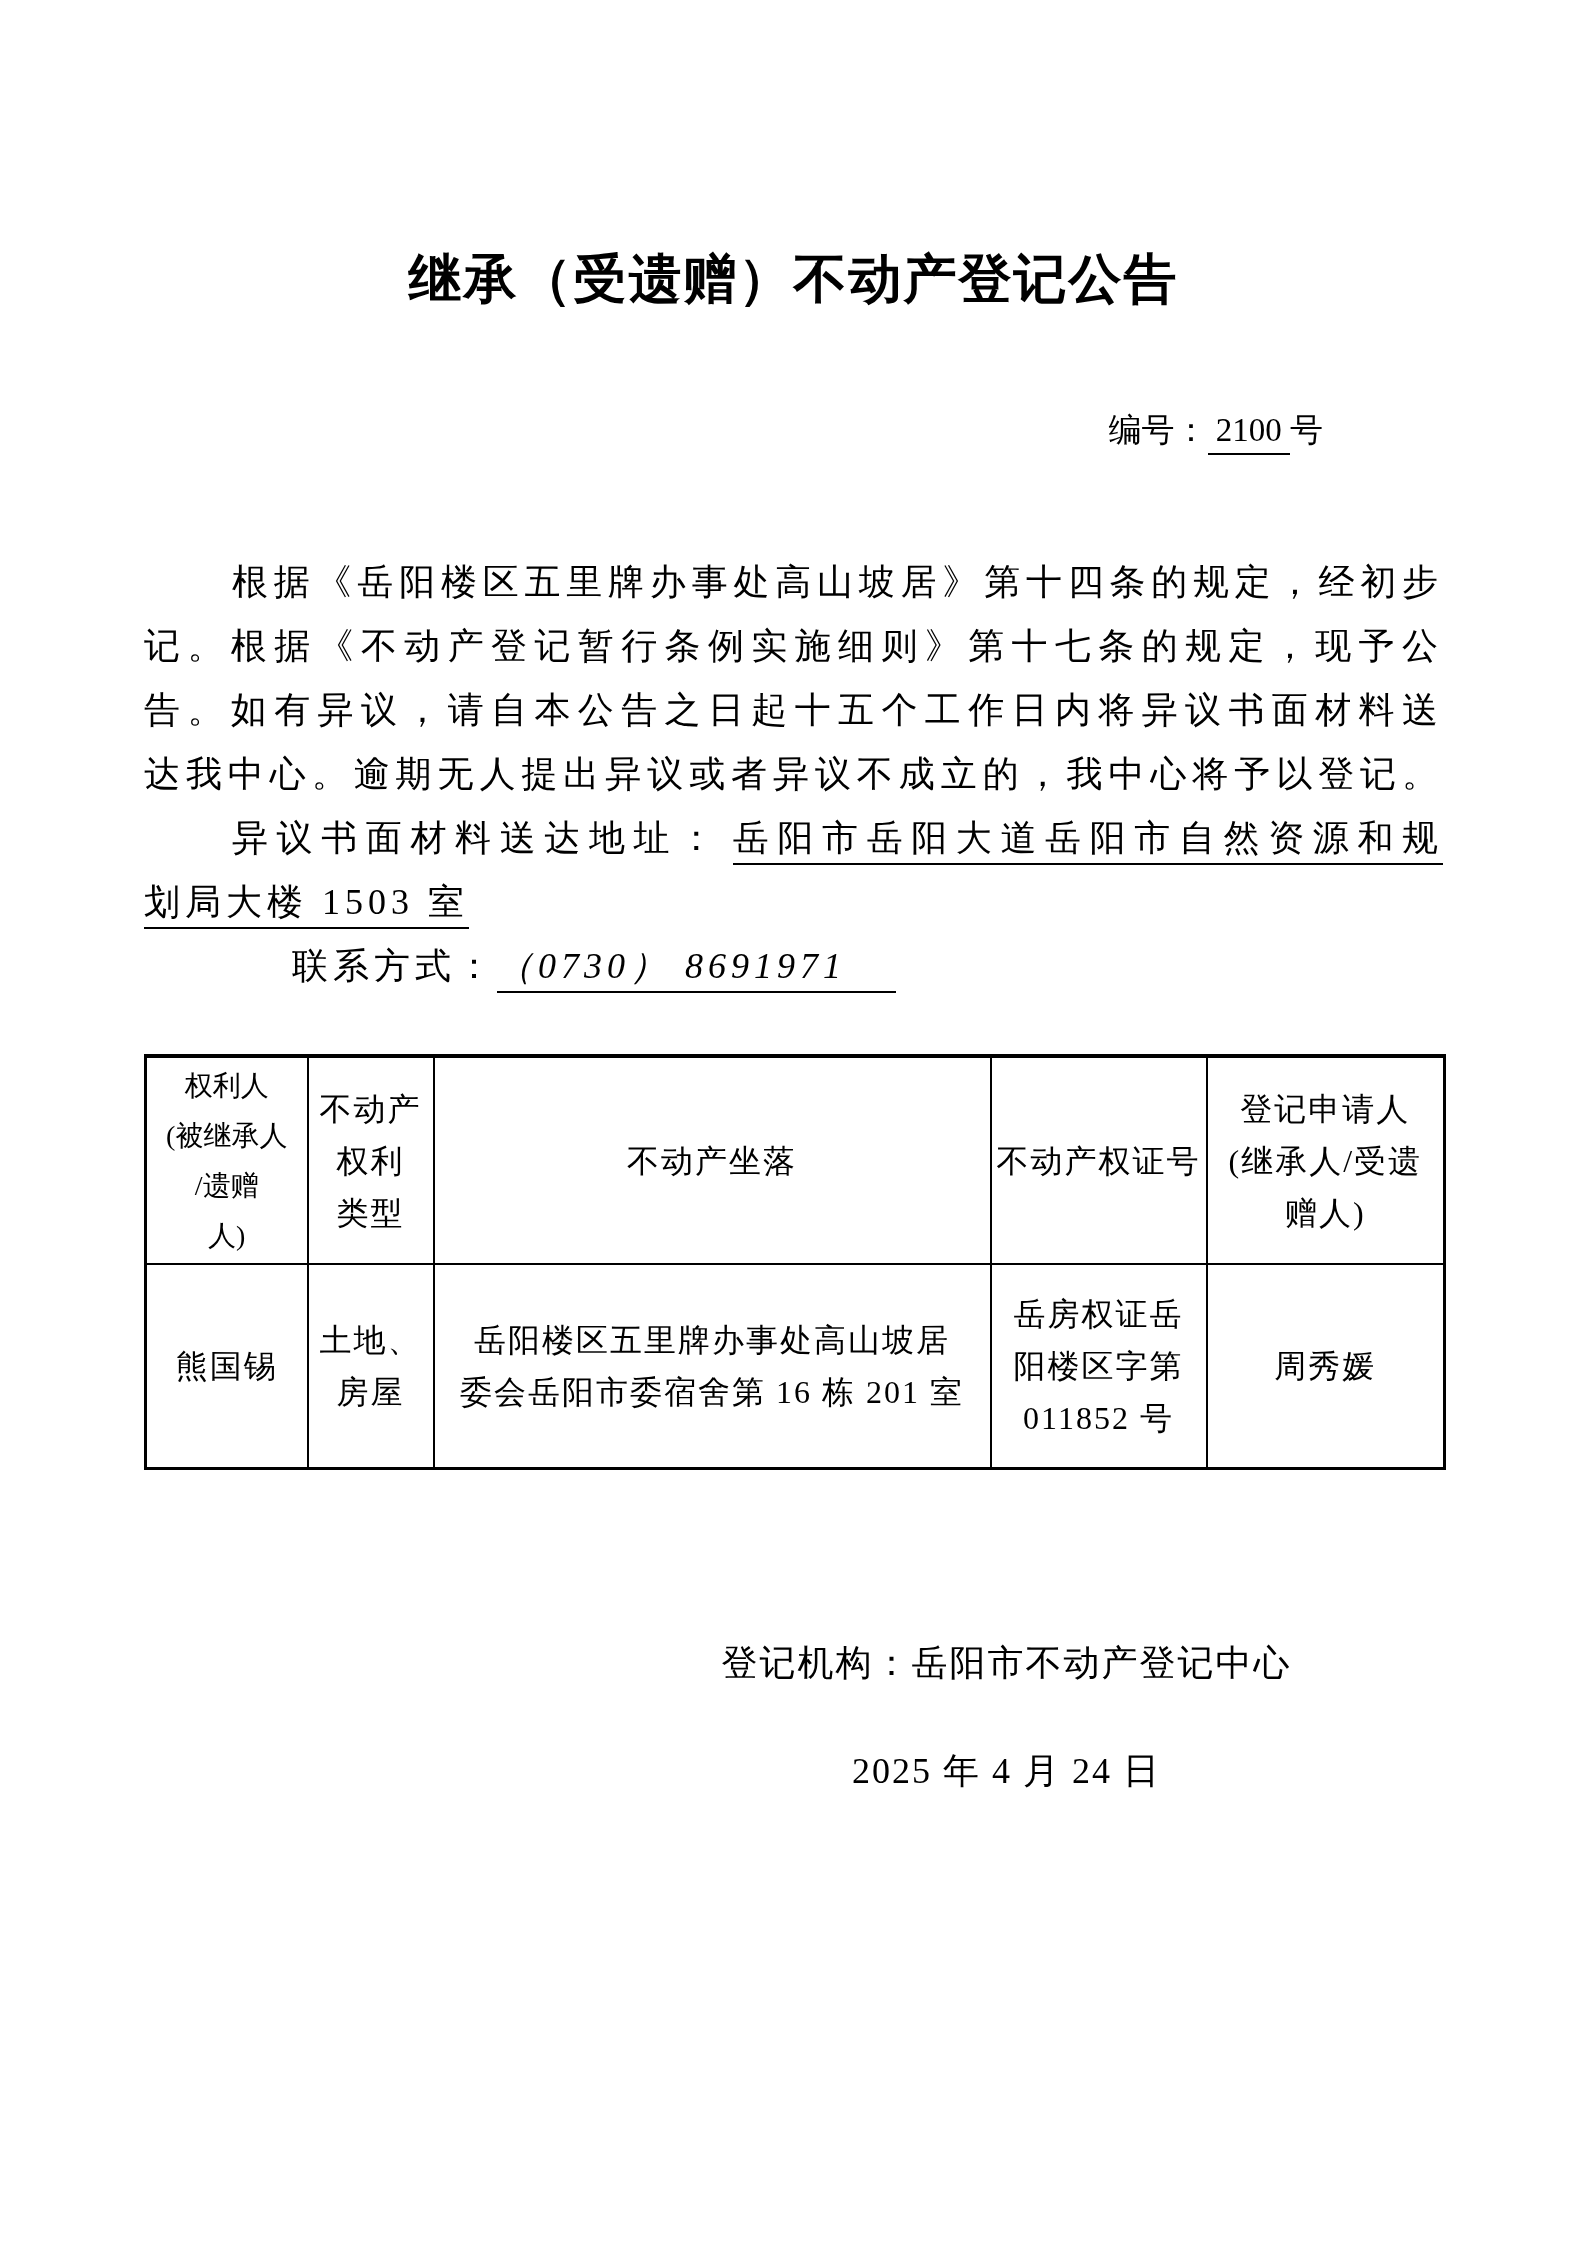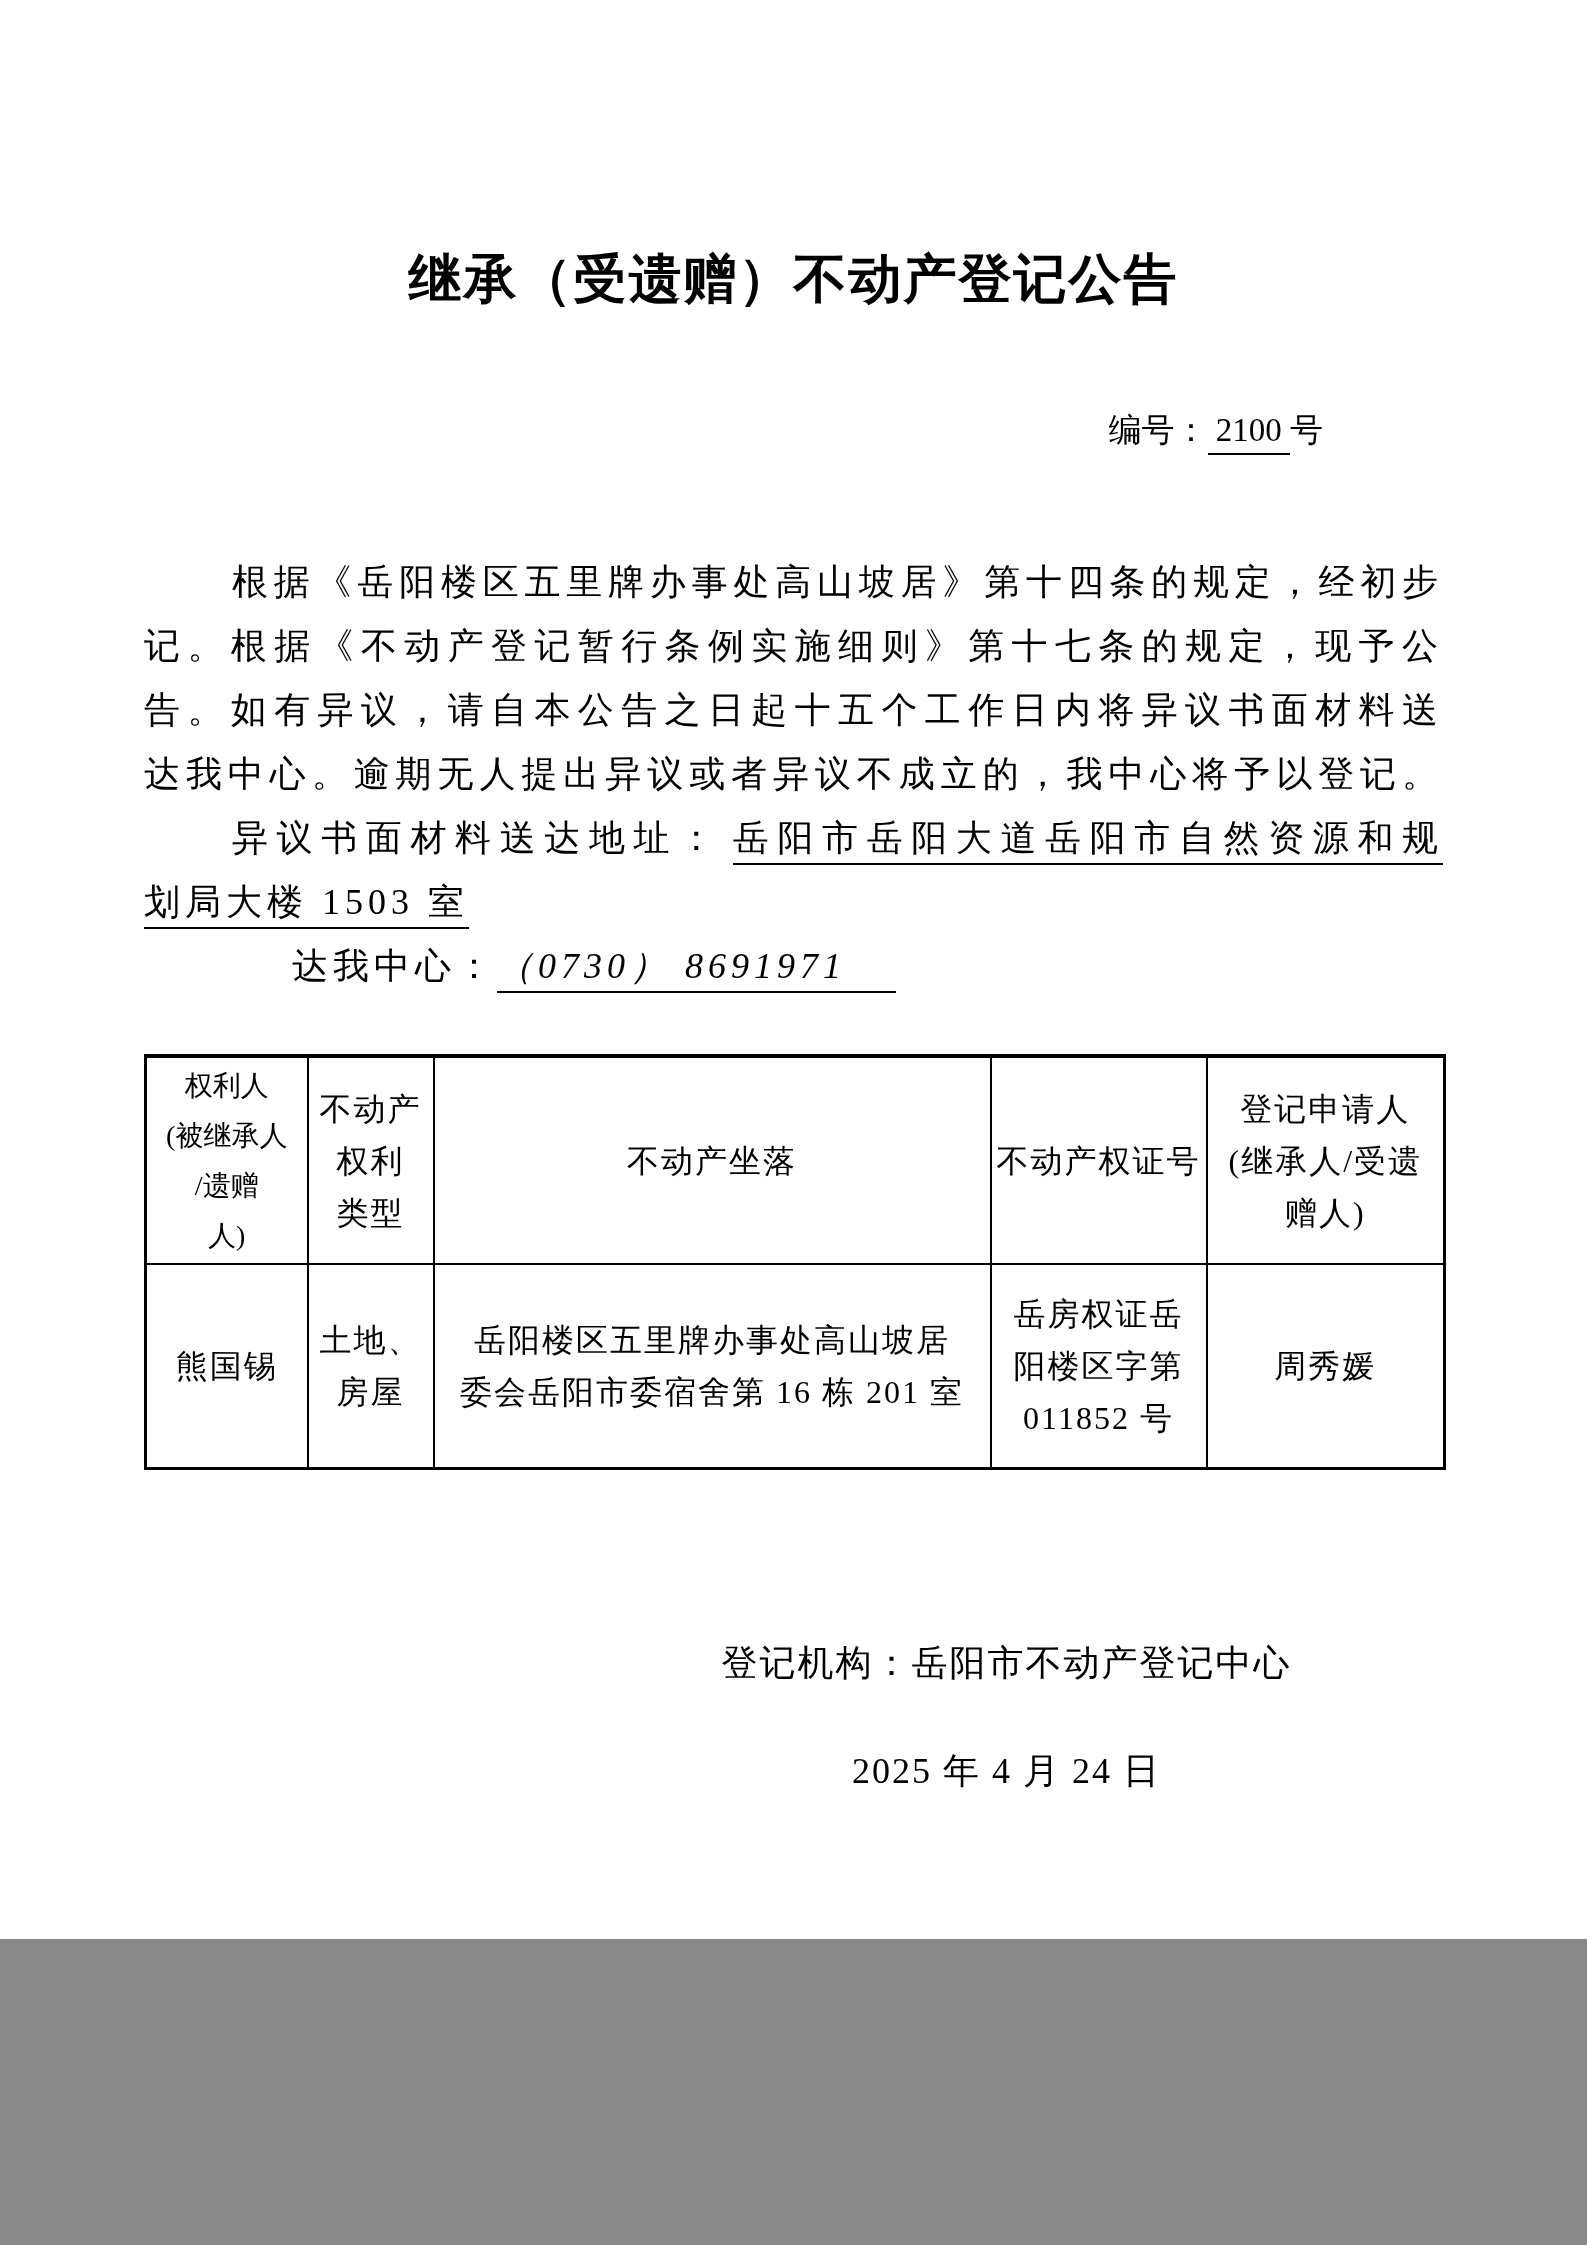--- a/index.html
+++ b/index.html
@@ -1,19 +1,19 @@
 <!DOCTYPE html>
 <html><head>
 <meta charset="utf-8">
 <style>
   html,body { margin:0; padding:0; background:#888; }
   .page {
     position: relative;
     width: 1587px;
-    height: 1939px;
+    height: 2245px;
     margin: 0 auto;
     background: #ffffff;
     color: #000;
     box-sizing: border-box;
     padding: 0 144px;
     font-family: "Liberation Serif", "DejaVu Serif", serif;
     overflow: hidden;
   }
   .title {
     margin: 0;
@@ -91,21 +91,21 @@
 
   <div class="doc-no"><span>编号：</span><span class="u pre"> 2100 </span><span>号</span></div>
 
   <div class="body-text">
     <div class="jline indent">根据《岳阳楼区五里牌办事处高山坡居》第十四条的规定，经初步</div>
     <div class="jline">记。根据《不动产登记暂行条例实施细则》第十七条的规定，现予公</div>
     <div class="jline">告。如有异议，请自本公告之日起十五个工作日内将异议书面材料送</div>
     <div class="jline">达我中心。逾期无人提出异议或者异议不成立的，我中心将予以登记。</div>
     <div class="jline indent"><span class="addr-label">异议书面材料送达地址：</span><span class="u">岳阳市岳阳大道岳阳市自然资源和规</span></div>
     <div class="jline last-left"><span class="u pre">划局大楼 1503 室</span></div>
-    <div class="jline last-left contact"><span>达我中心：</span><span class="u u-pad pre">（0730） 8691971</span></div>
+    <div class="jline last-left contact"><span>联系方式：</span><span class="u u-pad pre">（0730） 8691971</span></div>
   </div>
 
   <table class="reg-table">
     <colgroup>
       <col style="width:162px">
       <col style="width:126px">
       <col style="width:557px">
       <col style="width:216px">
       <col style="width:238px">
     </colgroup>

